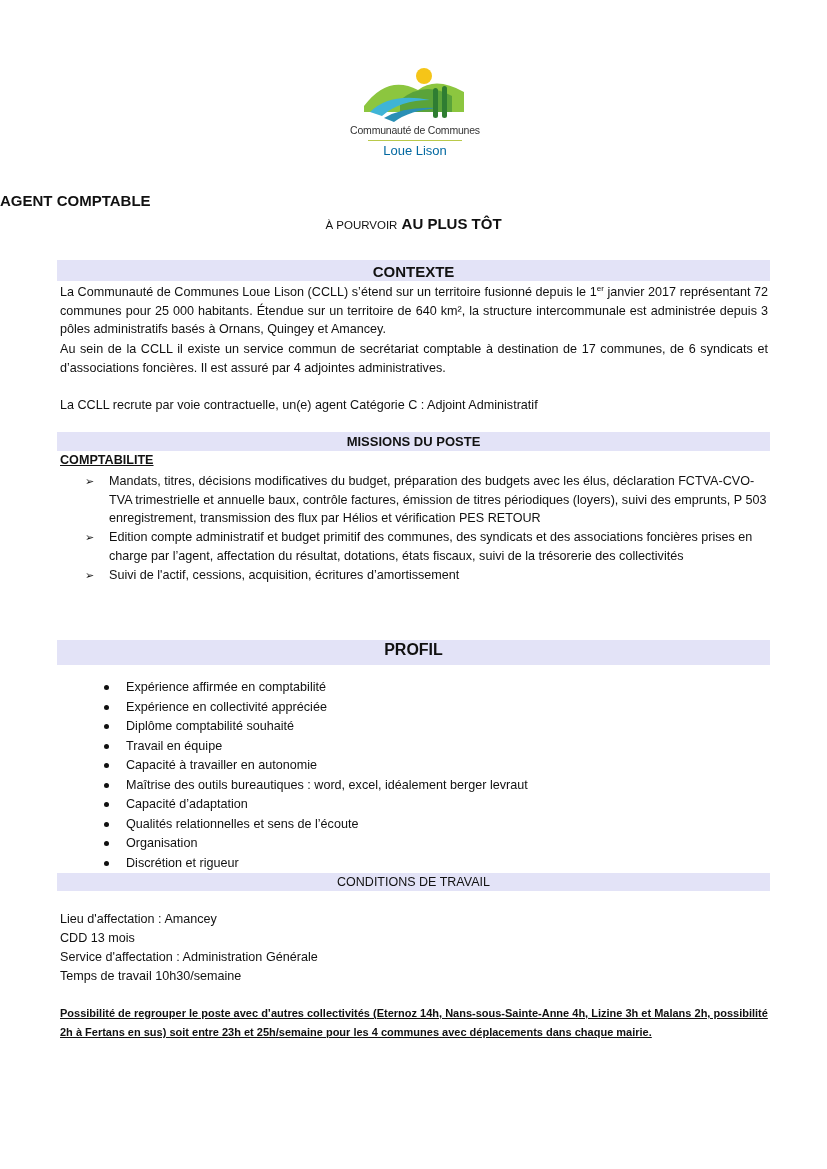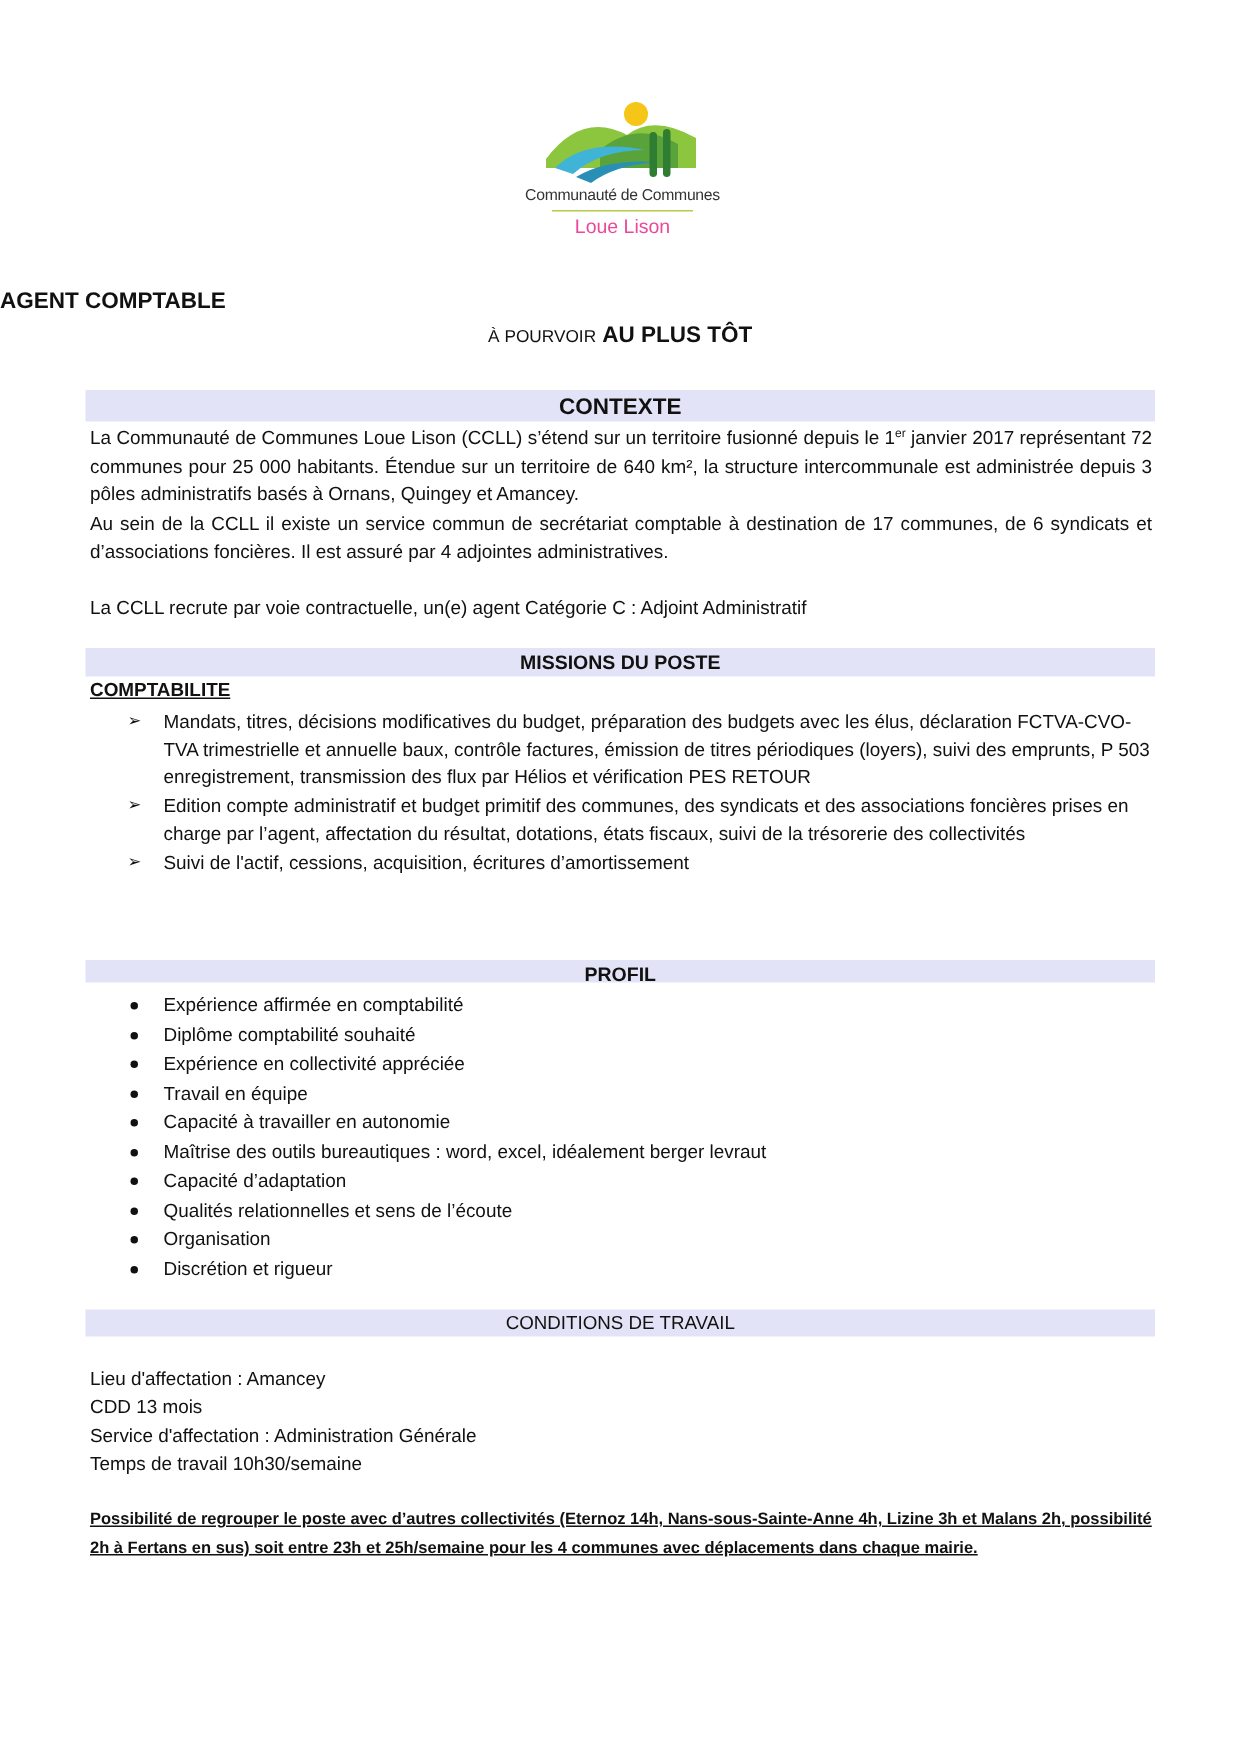--- a/index.html
+++ b/index.html
@@ -5,46 +5,46 @@
     html, body { margin: 0; padding: 0; background: #ffffff; }
     body {
       width: 827px; height: 1169px; position: relative; overflow: hidden;
       font-family: "Liberation Sans", sans-serif; color: #111; font-size: 12.6px;
     }
     .page { position: absolute; left: 0; top: 0; width: 827px; height: 1169px; }
     .logo { position: absolute; left: 350px; top: 66px; width: 130px; height: 96px; }
     .logo svg { position: absolute; left: 10px; top: 0; }
     .logo .org1 { position: absolute; left: 0; top: 58px; width: 130px; text-align: center; font-size: 10.5px; color: #333; letter-spacing: -0.2px; }
     .logo .rule { position: absolute; left: 18px; top: 74px; width: 94px; height: 1px; background: #b9c94a; }
-    .logo .org2 { position: absolute; left: 0; top: 77px; width: 130px; text-align: center; font-size: 13px; color: #ec4899; }
+    .logo .org2 { position: absolute; left: 0; top: 77px; width: 130px; text-align: center; font-size: 13px; color: #0369a1; }
 
     .title { position: absolute; left: 0; top: 192px; width: 827px; text-align: left; font-weight: bold; font-size: 15px; }
     .subtitle { position: absolute; left: 0; top: 215px; width: 827px; text-align: center; font-size: 15px; }
     .subtitle .small { font-size: 11.5px; }
     .subtitle .big { font-weight: bold; }
 
     .band { position: absolute; left: 57px; width: 713px; background: #e3e3f7; text-align: center; }
     .band.b1 { top: 260px; height: 21px; font-weight: bold; font-size: 15px; line-height: 23px; }
     .band.b2 { top: 432px; height: 19px; font-weight: bold; font-size: 13px; line-height: 20px; }
-    .band.b3 { top: 640px; height: 15px; font-weight: bold; font-size: 13px; line-height: 20px; }
+    .band.b3 { top: 640px; height: 25px; font-weight: bold; font-size: 16px; line-height: 20px; }
     .band.b4 { top: 873px; height: 18px; font-size: 12.5px; line-height: 19px; }
 
     .para { position: absolute; left: 60px; width: 708px; font-size: 12.6px; line-height: 18.7px; text-align: justify; }
     .para.p1 { top: 283px; }
     .para.p2 { top: 340px; }
     .para.p3 { top: 396px; text-align: left; }
     sup { font-size: 8px; line-height: 0; vertical-align: 5px; }
 
     .subhead { position: absolute; left: 60px; top: 453px; font-weight: bold; text-decoration: underline; font-size: 12.6px; }
 
     .missions { position: absolute; left: 85px; top: 472px; width: 684px; margin: 0; padding: 0; list-style: none; }
     .missions li { position: relative; padding-left: 24px; line-height: 18.7px; font-size: 12.6px; }
     .missions .arrow { position: absolute; left: 0; top: 0; font-size: 11px; }
 
-    .profil { position: absolute; left: 85px; top: 661px; margin: 0; padding: 0; list-style: none; }
+    .profil { position: absolute; left: 85px; top: 661px; margin: 17px; padding: 0; list-style: none; }
     .profil li { position: relative; padding-left: 24px; line-height: 19.5px; font-size: 12.6px; }
     .profil .dot { position: absolute; left: 2px; top: 7px; width: 5px; height: 5px; border-radius: 50%; background: #111; }
 
     .conds { position: absolute; left: 60px; top: 910px; margin: 0; padding: 0; list-style: none; }
     .conds li { line-height: 19px; font-size: 12.6px; }
 
     .note { position: absolute; left: 60px; top: 1004px; width: 708px; font-weight: bold; text-decoration: underline; font-size: 11px; line-height: 18.8px; }
   </style>
 </head>
 <body>
@@ -81,22 +81,22 @@
   <div class="subhead">COMPTABILITE</div>
   <ul class="missions">
     <li><span class="arrow">➢</span><span>Mandats, titres, décisions modificatives du budget, préparation des budgets avec les élus, déclaration FCTVA-CVO-TVA trimestrielle et annuelle baux, contrôle factures, émission de titres périodiques (loyers), suivi des emprunts, P 503 enregistrement, transmission des flux par Hélios et vérification PES RETOUR</span></li>
     <li><span class="arrow">➢</span><span>Edition compte administratif et budget primitif des communes, des syndicats et des associations foncières prises en charge par l’agent, affectation du résultat, dotations, états fiscaux,  suivi de la trésorerie des collectivités</span></li>
     <li><span class="arrow">➢</span><span>Suivi de l'actif, cessions, acquisition, écritures d’amortissement</span></li>
   </ul>
 
   <div class="band b3">PROFIL</div>
   <ul class="profil">
     <li><span class="dot"></span><span>Expérience affirmée en comptabilité</span></li>
+    <li><span class="dot"></span><span>Expérience en collectivité appréciée</span></li>
     <li><span class="dot"></span><span>Diplôme comptabilité souhaité</span></li>
-    <li><span class="dot"></span><span>Expérience en collectivité appréciée</span></li>
     <li><span class="dot"></span><span>Travail en équipe</span></li>
     <li><span class="dot"></span><span>Capacité à travailler en autonomie</span></li>
     <li><span class="dot"></span><span>Maîtrise des outils bureautiques : word, excel, idéalement berger levraut</span></li>
     <li><span class="dot"></span><span>Capacité d’adaptation</span></li>
     <li><span class="dot"></span><span>Qualités relationnelles et sens de l’écoute</span></li>
     <li><span class="dot"></span><span>Organisation</span></li>
     <li><span class="dot"></span><span>Discrétion et rigueur</span></li>
   </ul>
 
   <div class="band b4">CONDITIONS DE TRAVAIL</div>

